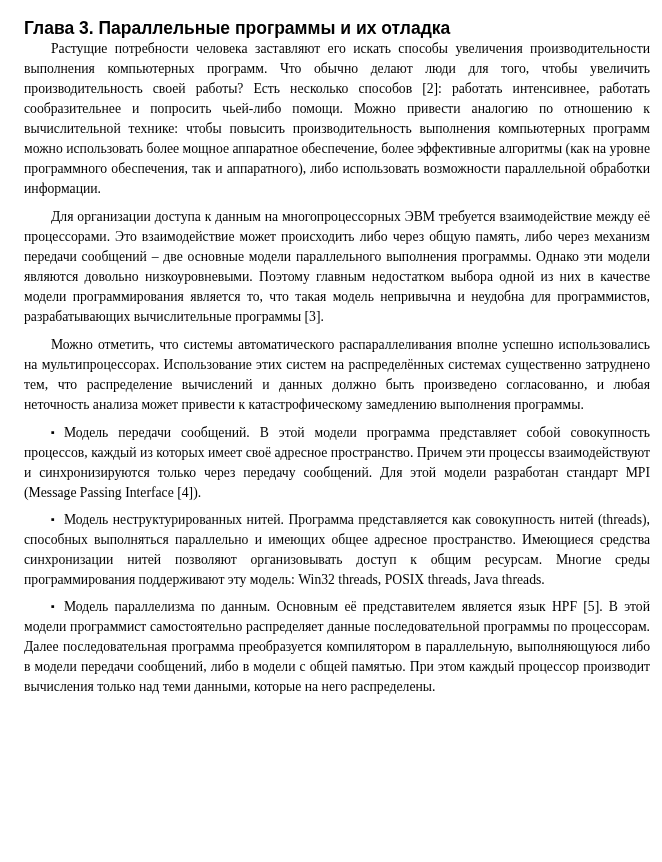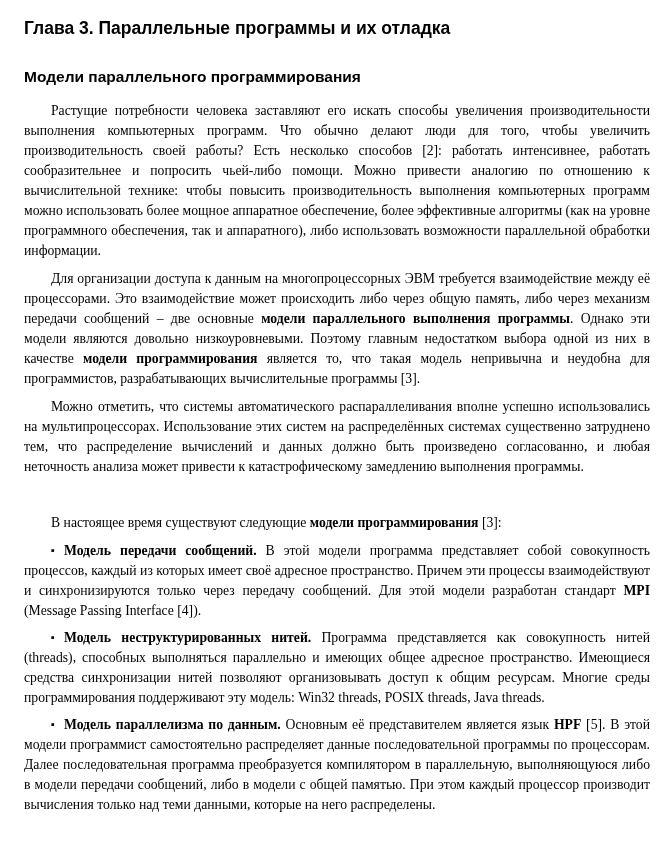--- a/index.html
+++ b/index.html
@@ -44,42 +44,40 @@
     text-indent: 27px;
     margin: 0 0 8px 0;
   }
   .doc-body p.gap-before {
     margin-top: 36px;
   }
   .doc-body p.bullet-item {
     margin-bottom: 7px;
   }
   .doc-body b {
-    font-weight: bold;
+    font-weight: normal;
   }
   .bullet-marker {
     display: inline-block;
     font-size: 11px;
     margin-right: 9px;
     text-indent: 0;
     vertical-align: baseline;
     position: relative;
     top: -1px;
   }
 </style>
 </head>
 <body>
 
 <div class="page">
   <h1 class="doc-title">Глава 3. Параллельные программы и их отладка</h1>
 
-  <h2 class="section-heading">Модели параллельного программирования</h2>
 
   <div class="doc-body">
       <p><span>Растущие потребности человека заставляют его искать способы увеличения производительности выполнения компьютерных программ. Что обычно делают люди для того, чтобы увеличить производительность своей работы? Есть несколько способов [2]: работать интенсивнее, работать сообразительнее и попросить чьей-либо помощи. Можно привести аналогию по отношению к вычислительной технике: чтобы повысить производительность выполнения компьютерных программ можно использовать более мощное аппаратное обеспечение, более эффективные алгоритмы (как на уровне программного обеспечения, так и аппаратного), либо использовать возможности параллельной обработки информации.</span></p>
       <p><span>Для организации доступа к данным на многопроцессорных ЭВМ требуется взаимодействие между её процессорами. Это взаимодействие может происходить либо через общую память, либо через механизм передачи сообщений – две основные </span><b>модели параллельного выполнения программы</b><span>. Однако эти модели являются довольно низкоуровневыми. Поэтому главным недостатком выбора одной из них в качестве </span><b>модели программирования</b><span> является то, что такая модель непривычна и неудобна для программистов, разрабатывающих вычислительные программы [3].</span></p>
       <p><span>Можно отметить, что системы автоматического распараллеливания вполне успешно использовались на мультипроцессорах. Использование этих систем на распределённых системах существенно затруднено тем, что распределение вычислений и данных должно быть произведено согласованно, и любая неточность анализа может привести к катастрофическому замедлению выполнения программы.</span></p>
-      <p class="gap-before"><span>В настоящее время существуют следующие </span><b>модели программирования</b><span> [3]:</span></p>
       <p class="bullet-item"><span class="bullet-marker">▪</span><b>Модель передачи сообщений. </b><span>В этой модели программа представляет собой совокупность процессов, каждый из которых имеет своё адресное пространство. Причем эти процессы взаимодействуют и синхронизируются только через передачу сообщений. Для этой модели разработан стандарт </span><b>MPI</b><span> (Message Passing Interface [4]).</span></p>
       <p class="bullet-item"><span class="bullet-marker">▪</span><b>Модель неструктурированных нитей. </b><span>Программа представляется как совокупность нитей (threads), способных выполняться параллельно и имеющих общее адресное пространство. Имеющиеся средства синхронизации нитей позволяют организовывать доступ к общим ресурсам. Многие среды программирования поддерживают эту модель: Win32 threads, POSIX threads, Java threads.</span></p>
       <p class="bullet-item"><span class="bullet-marker">▪</span><b>Модель параллелизма по данным. </b><span>Основным её представителем является язык </span><b>HPF</b><span> [5]. В этой модели программист самостоятельно распределяет данные последовательной программы по процессорам. Далее последовательная программа преобразуется компилятором в параллельную, выполняющуюся либо в модели передачи сообщений, либо в модели с общей памятью. При этом каждый процессор производит вычисления только над теми данными, которые на него распределены.</span></p>
     </div>
 </div>
 
 </body></html>

